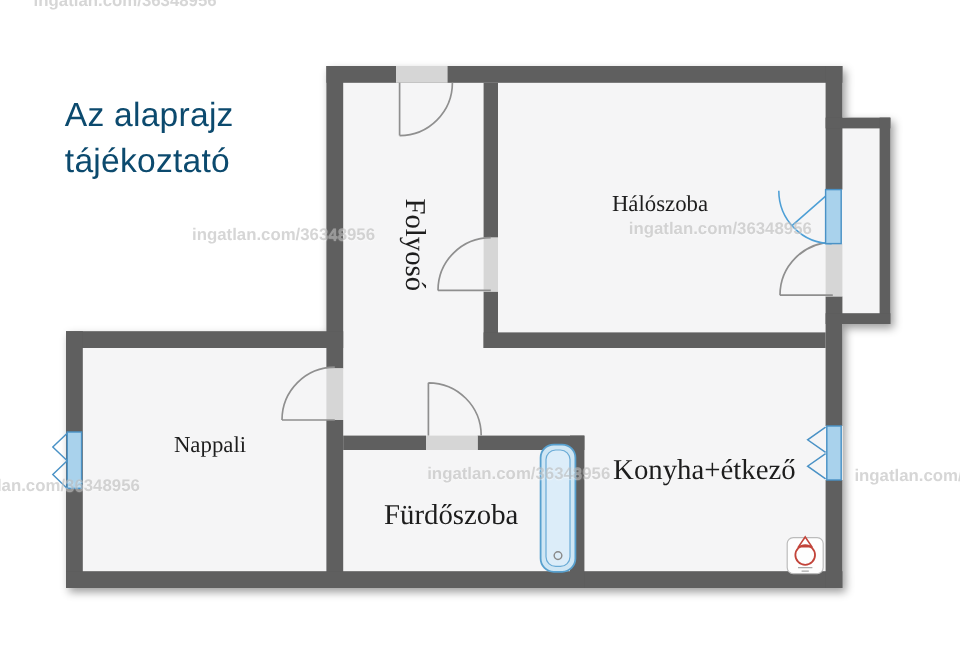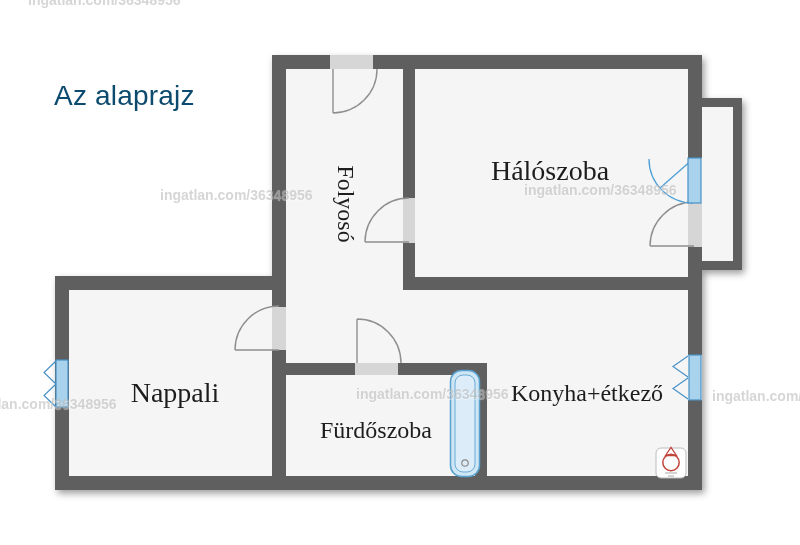--- a/index.html
+++ b/index.html
@@ -13,21 +13,21 @@
     font-family:"Liberation Sans",sans-serif;
     font-size:28px;line-height:38px;color:#0c4a6e;letter-spacing:.2px;margin-top:43px;
   }
   .disclaimer span{display:block;}
   .room-label{
     position:absolute;transform:translate(-50%,-50%);
     font-family:"Liberation Serif","DejaVu Serif",serif;
     color:#1d1d1d;white-space:nowrap;
   }
   .room-label.rotated{transform:translate(-50%,-50%) rotate(90deg);}
-  .lbl-26{font-size:28px;}
+  .lbl-26{font-size:19px;}
   .lbl-24{font-size:24px;}
   .wm{
     position:absolute;white-space:nowrap;
     font-family:"Liberation Sans",sans-serif;font-weight:bold;font-size:14px;
     color:#bdbdbd;opacity:.62;text-shadow:0 1px 1px rgba(255,255,255,.8);
   }
 </style>
 </head>
 <body>
 
@@ -103,25 +103,26 @@
     <g>
       <rect x="656" y="448" width="30" height="30" rx="5" fill="#fefefe" stroke="#bcbcbc" stroke-width="1"></rect>
       <path d="M665.5,455.5 L671,447.5 L676.5,455.5 Z" fill="#ffffff" stroke="#c2443a" stroke-width="1.3"></path>
       <circle cx="671" cy="462.5" r="8.2" fill="none" stroke="#c2443a" stroke-width="1.5"></circle>
       <path d="M665,473 H677 M668,476 H674" stroke="#a9a9a9" stroke-width="1" fill="none"></path>
     </g>
   </svg>
 
   <div class="disclaimer">
     <span>Az alaprajz</span>
+    <span>tájékoztató</span>
   </div>
 
   <div class="room-label rotated lbl-24" style="left:345px;top:204px;">Folyosó</div>
   <div class="room-label lbl-26" style="left:550px;top:171px;">Hálószoba</div>
-  <div class="room-label lbl-26" style="left:175px;top:393px;">Nappali</div>
+  <div class="room-label lbl-26" style="left:175px;top:372px;">Nappali</div>
   <div class="room-label lbl-24" style="left:376px;top:430px;">Fürdőszoba</div>
   <div class="room-label lbl-24" style="left:587px;top:393px;">Konyha+étkező</div>
 
   <div class="wm" style="left:28px;top:-8px;">ingatlan.com/36348956</div>
   <div class="wm" style="left:160px;top:187px;">ingatlan.com/36348956</div>
   <div class="wm" style="left:524px;top:182px;">ingatlan.com/36348956</div>
   <div class="wm" style="left:-36px;top:396px;">ingatlan.com/36348956</div>
   <div class="wm" style="left:356px;top:386px;">ingatlan.com/36348956</div>
   <div class="wm" style="left:712px;top:388px;">ingatlan.com/36348956</div>
 

